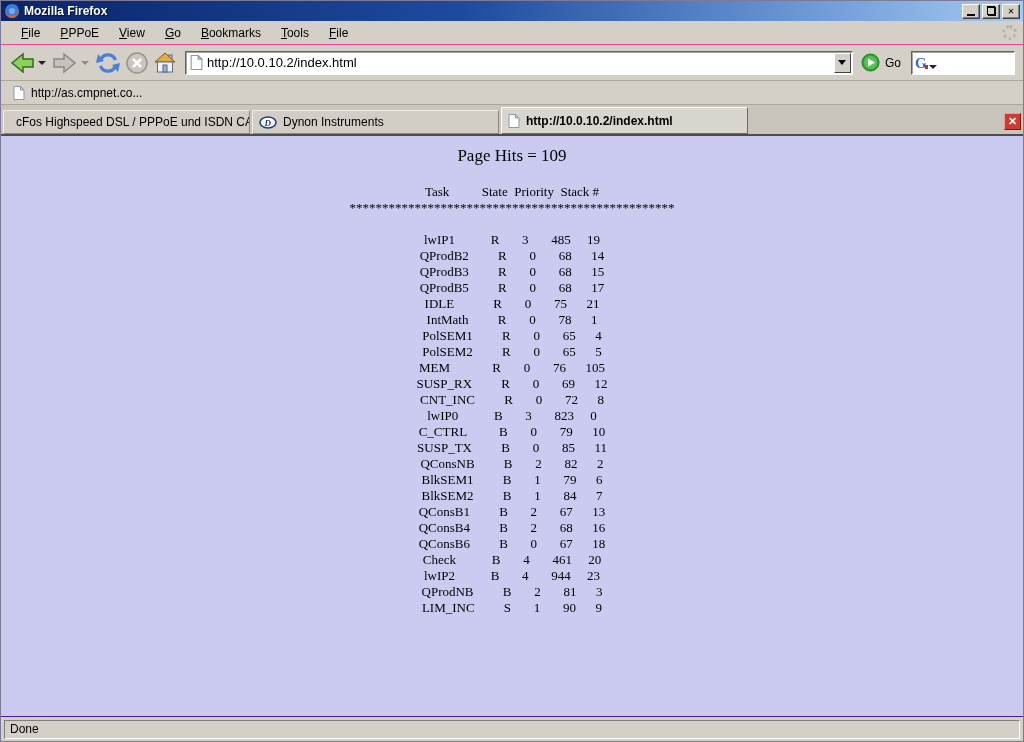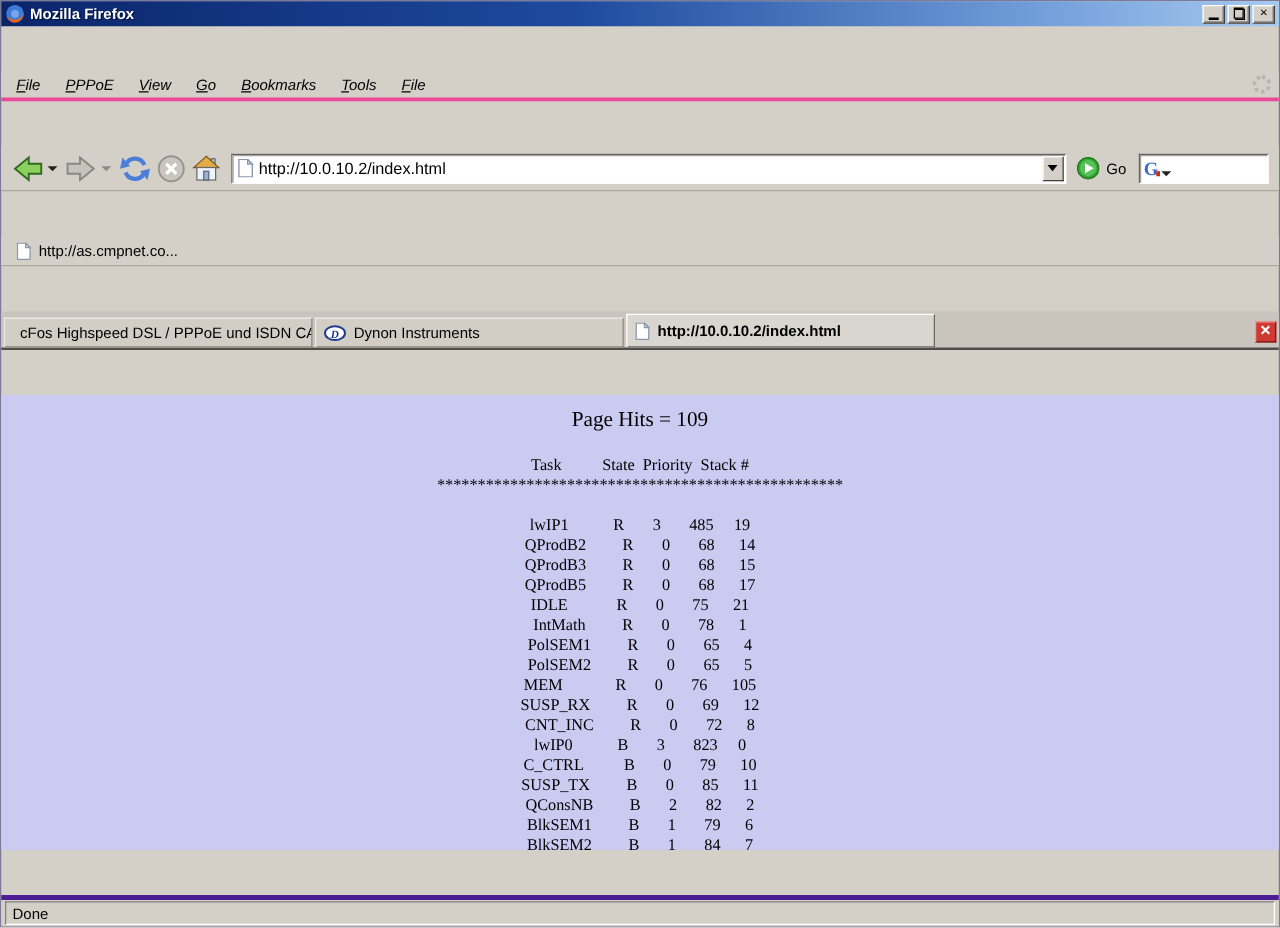--- a/index.html
+++ b/index.html
@@ -1,20 +1,20 @@
 <!DOCTYPE html>
 <html><head>
 <meta charset="utf-8">
 <style>
   * { box-sizing: border-box; margin: 0; padding: 0; }
   html,body { width:1024px; height:742px; overflow:hidden; }
   body { font-family:"Liberation Sans", sans-serif; font-size:12px; }
 
   .window { width:1024px; height:742px; display:flex; flex-direction:column;
-            background:#d4d0c8; border:1px solid #7b7b99;gap:36px; }
+            background:#d4d0c8; border:1px solid #7b7b99; }
 
   
   .titlebar { height:20px; flex:0 0 20px; display:flex; align-items:center; padding:0 3px;
               background:linear-gradient(to right,#0a246a 0%,#1e4a9e 45%,#6f9bd8 80%,#a6caf0 100%); }
   .app-icon { width:16px; height:16px; margin-right:4px; display:inline-flex; }
   .title-text { color:#fff; font-weight:bold; font-size:12px; flex:1;
                 text-shadow:1px 1px 0 #00103a; white-space:nowrap; }
   .winbtns { display:flex; gap:2px; }
   .winbtn { width:18px; height:15px; background:#d4d0c8; border:1px solid;
             border-color:#fff #404040 #404040 #fff; box-shadow:inset -1px -1px 0 #808080;
@@ -22,21 +22,21 @@
             font-family:"Liberation Mono",monospace; font-size:10px; font-weight:bold; color:#000; }
   .glyph-min { width:8px; height:2px; background:#000; margin-top:7px; }
   .glyph-restore { width:9px; height:8px; position:relative; }
   .glyph-restore::before { content:""; position:absolute; right:0; top:0; width:6px; height:6px;
             border:1px solid #000; border-top-width:2px; background:#d4d0c8; }
   .glyph-restore::after { content:""; position:absolute; left:0; bottom:0; width:6px; height:6px;
             border:1px solid #000; border-top-width:2px; background:#d4d0c8; }
 
   
   .menubar { height:24px; flex:0 0 24px; display:flex; align-items:center; background:#d4d0c8;
-             border-bottom:3px solid #ec4899; padding-left:2px;font-style:italic; }
+             border-bottom:1px solid #ec4899; padding-left:10px; }
   .menu-item { padding:4px 10px; color:#000; cursor:default; }
   .menu-item::first-letter { text-decoration:underline; }
   .throbber { margin-left:auto; margin-right:6px; width:15px; height:15px; border-radius:50%;
               border:3px dotted #b8b4ac; }
 
   
   .toolbar { height:36px; flex:0 0 36px; display:flex; align-items:center; background:#d4d0c8;
              border-bottom:1px solid #aca899; padding:0 6px; }
   .navbtn { display:inline-flex; align-items:center; justify-content:center; height:30px;
             padding:0 2px; cursor:default; }
@@ -82,21 +82,21 @@
               cursor:default; font-family:"Liberation Sans",sans-serif; }
 
   
   .content { flex:1; background:#cbcbf2; padding:10px 8px; overflow:hidden;text-align:center; }
   .pagehits { font-family:"Liberation Serif", serif; font-size:17px; color:#000; }
   .tasktable { margin-top:18px; font-family:Liberation Serif, serif; font-size:13px;
                line-height:16px; color:#000; }
 
   
   .statusbar { height:25px; flex:0 0 25px; background:#d4d0c8; display:flex; align-items:center;
-               padding:2px 3px; border-top:4px solid #4c1d95; }
+               padding:2px 3px; border-top:1px solid #4c1d95; }
   .statuspanel { flex:1; height:19px; border:1px solid; border-color:#808080 #fff #fff #808080;
                  display:flex; align-items:center; padding-left:5px; font-size:12px; color:#000; }
 
   svg { display:block; }
 </style>
 </head>
 <body>
 
 <div class="window">
 

